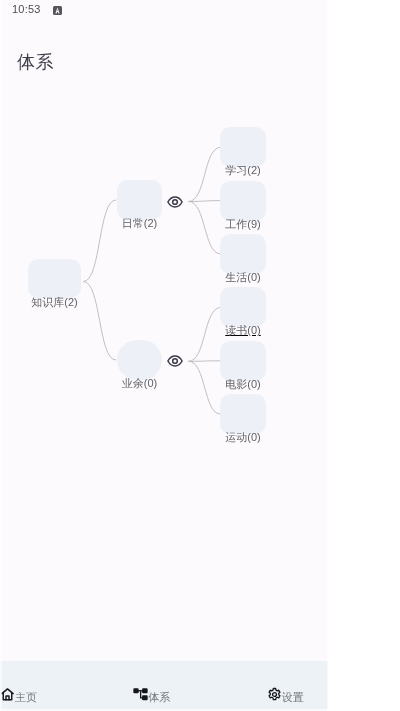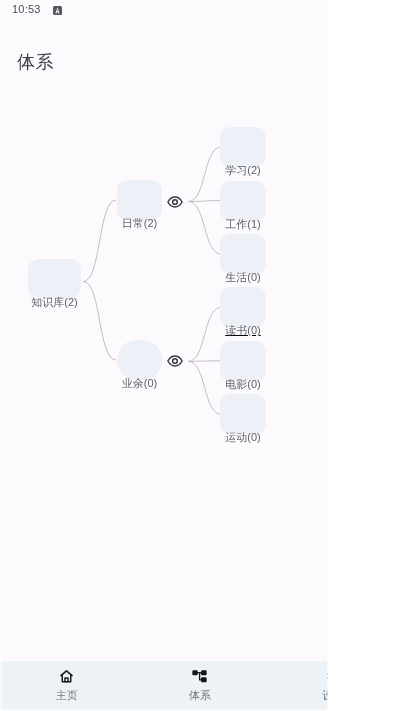--- a/index.html
+++ b/index.html
@@ -38,22 +38,22 @@
         box-sizing:border-box;cursor:pointer;}
   .node .nico{display:block;}
   .node .nlabel{font-size:11px;line-height:12px;color:#606066;white-space:nowrap;margin-top:46px;}
 
   .eye{position:absolute;cursor:pointer;}
   .eye svg{display:block;}
 
   
   #nav{position:absolute;left:0;top:661px;width:400px;height:50px;background:#edf2f7;
        display:flex;}
-  .navitem{flex:1 1 0;display:flex;flex-direction:column;align-items:center;
-           justify-content:flex-start;padding-top:8px;cursor:pointer;}
+  .navitem{flex:1 1 0;display:flex;flex-direction:row;align-items:center;
+           justify-content:flex-start;padding-top:16px;cursor:pointer;}
   .navitem .nvico{display:block;height:15px;}
   .navitem .nvlabel{margin-top:5px;font-size:11px;line-height:12px;color:#71757c;}
   
   #bezel-l{position:absolute;left:0;top:0;width:1.5px;height:711px;background:#ffffff;opacity:.55;}
   #bezel-r{position:absolute;right:0;top:0;width:1.5px;height:711px;background:#ffffff;opacity:.55;}
   #bezel-b{position:absolute;left:0;bottom:0;width:400px;height:2px;background:#ffffff;opacity:.6;}
 </style>
 </head>
 <body>
 
@@ -149,21 +149,21 @@
             <rect x="0" y="0" width="11" height="14" rx="1.4" fill="#8b27dd"></rect>
             <path d="M2.2 0.6 h3.0 v6.1 l-1.5 -1.3 l-1.5 1.3 Z" fill="#ffffff"></path>
           </svg>
           <div class="nlabel">学习(2)</div>
         </div>
         <div class="node" style="left: 220px; top: 118.6px; width: 46px; height: 40px;">
           <svg class="nico" width="11" height="14" viewBox="0 0 11 14">
             <rect x="0" y="0" width="11" height="14" rx="1.4" fill="#03a4e8"></rect>
             <path d="M2.2 0.6 h3.0 v6.1 l-1.5 -1.3 l-1.5 1.3 Z" fill="#ffffff"></path>
           </svg>
-          <div class="nlabel">工作(1)</div>
+          <div class="nlabel">工作(9)</div>
         </div>
         <div class="node" style="left: 220px; top: 172px; width: 46px; height: 40px;">
           <svg class="nico" width="11" height="14" viewBox="0 0 11 14">
             <rect x="0" y="0" width="11" height="14" rx="1.4" fill="#05bcc8"></rect>
             <path d="M2.2 0.6 h3.0 v6.1 l-1.5 -1.3 l-1.5 1.3 Z" fill="#ffffff"></path>
           </svg>
           <div class="nlabel">生活(0)</div>
         </div>
         <div class="node" style="left: 117px; top: 278px; width: 45px; height: 40px; border-radius: 20px;">
           <svg class="nico" width="18" height="18" viewBox="0 0 18 18">

